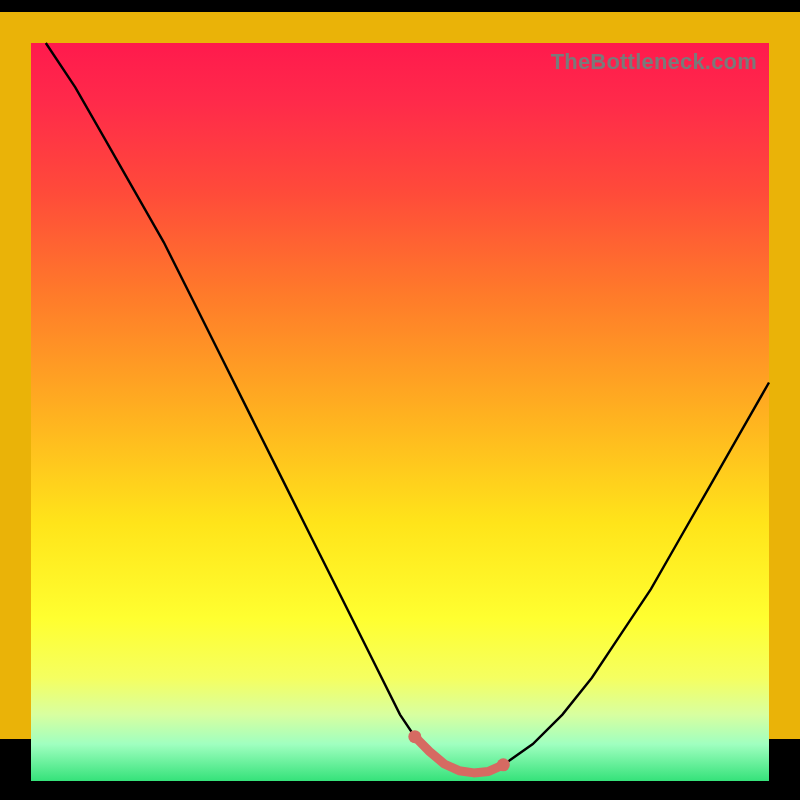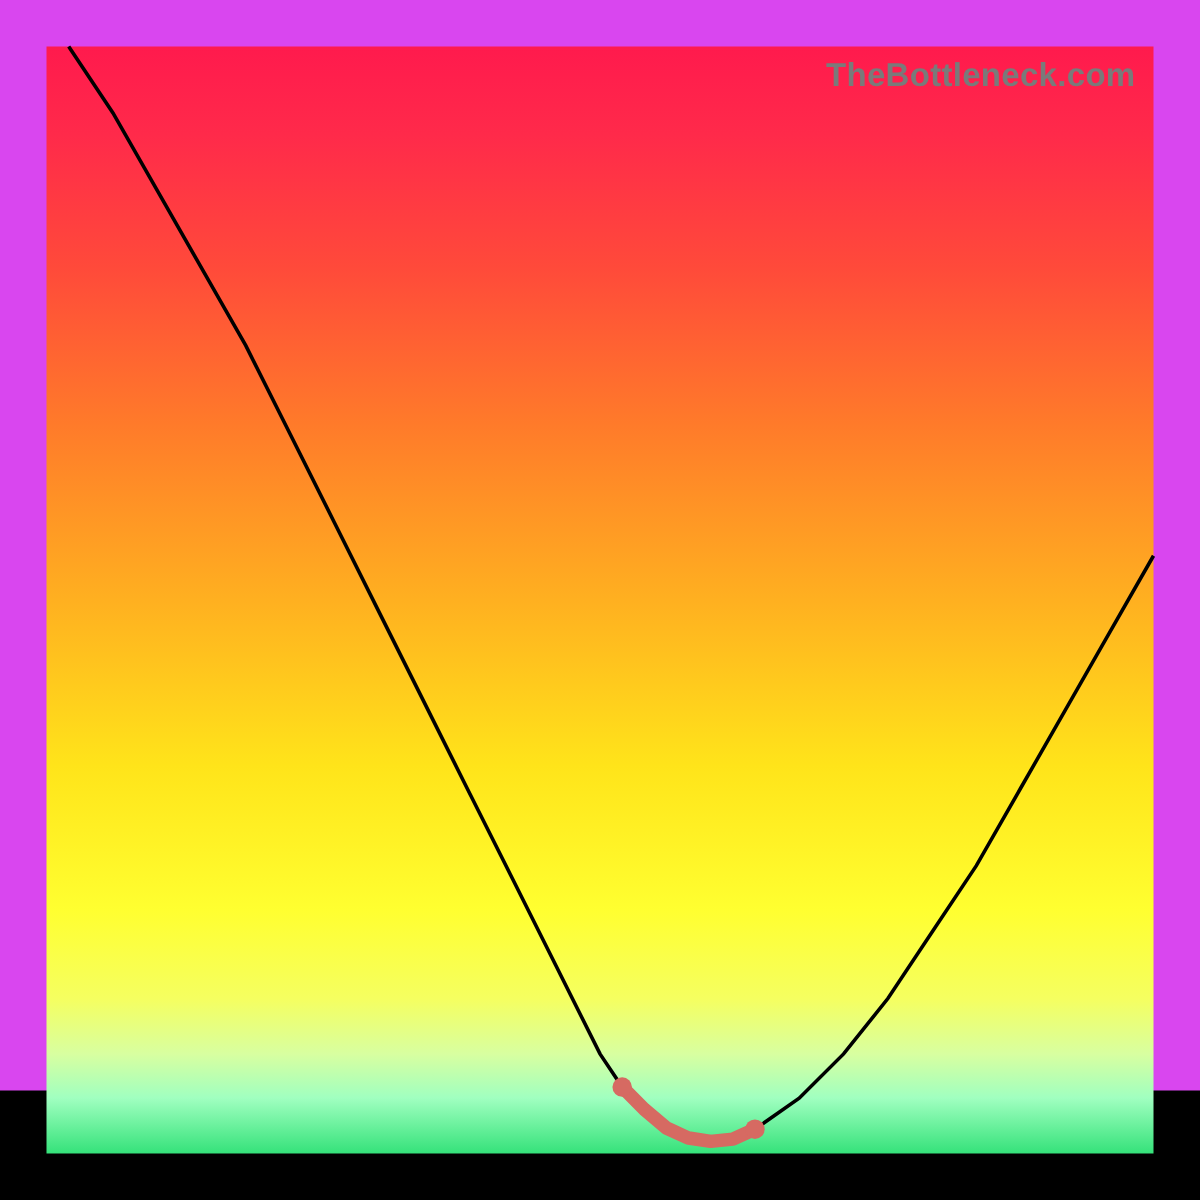--- a/index.html
+++ b/index.html
@@ -1,21 +1,22 @@
 <!DOCTYPE html>
 <html><head>
 <meta charset="utf-8">
 <style>
   * { margin: 0; padding: 0; box-sizing: border-box; }
   html, body { width: 800px; height: 800px; overflow: hidden; background: #000; }
   .canvas {
     position: relative;
     width: 800px;
     height: 727px;
-    background: #d946ef;
+    background: #eab308;
+    margin-top: 12px;
   }
   .plot-area {
     position: absolute;
     left: 31px;
     top: 31px;
     width: 738px;
     height: 738px;
     
     background: linear-gradient(to bottom,
       #ff1a4d 0%,

